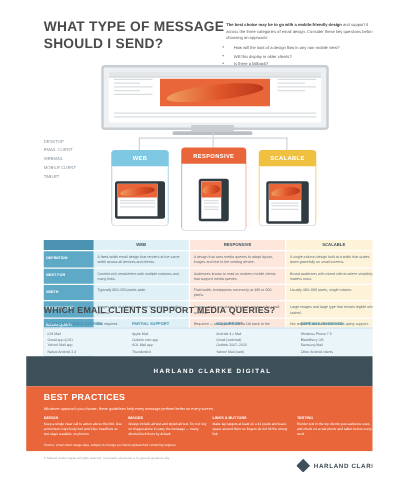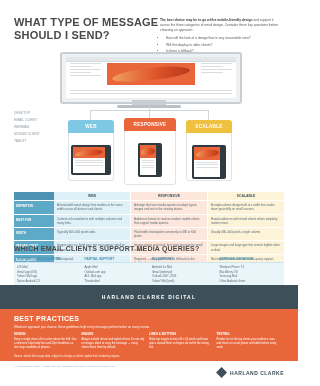--- a/index.html
+++ b/index.html
@@ -3,21 +3,21 @@
 <meta charset="utf-8">
 <style>
   html,body{margin:0;padding:0;}
   body{
     width:298px;height:386px;
     background:#ffffff;
     font-family:"Liberation Sans", sans-serif;
     color:#333;
     overflow:hidden;
   }
-  .page{position:relative;width:298px;height:386px;background:#fff;}
+  .page{position:relative;width:298px;height:386px;background:#fff;margin-left:21px;}
 
   
   .headline{
     position:absolute;left:14px;top:16px;width:150px;
     font-size:11px;line-height:13px;font-weight:bold;color:#4a4a4a;
     letter-spacing:.2px;
   }
   .intro{
     position:absolute;left:160px;top:18px;width:124px;
     font-size:3.3px;line-height:5px;color:#5b5b5b;

